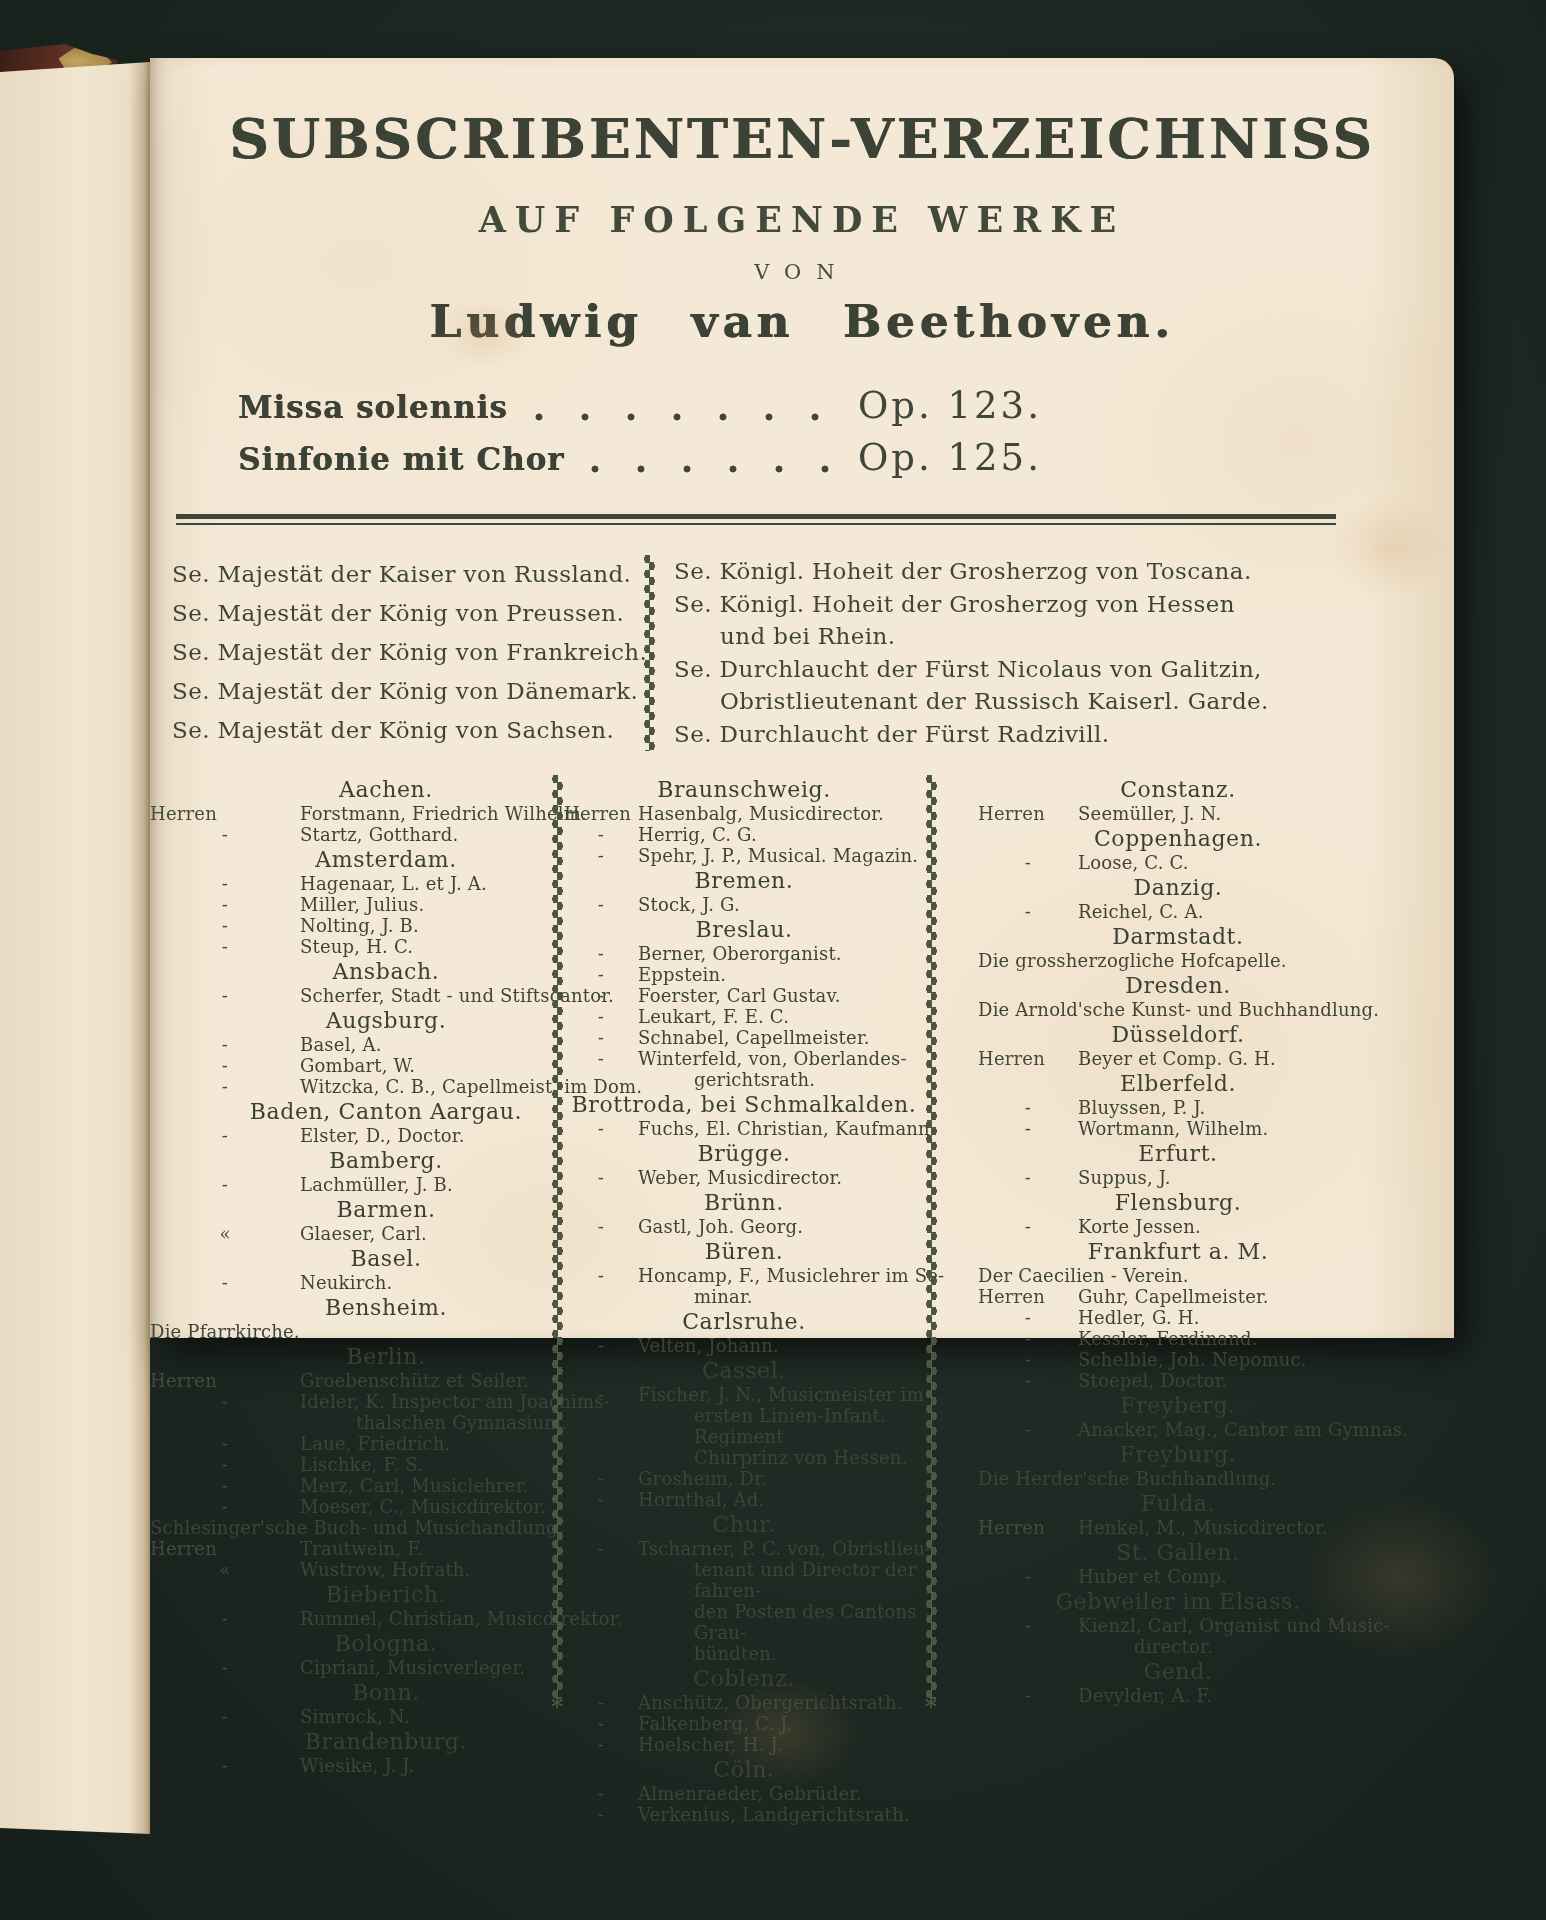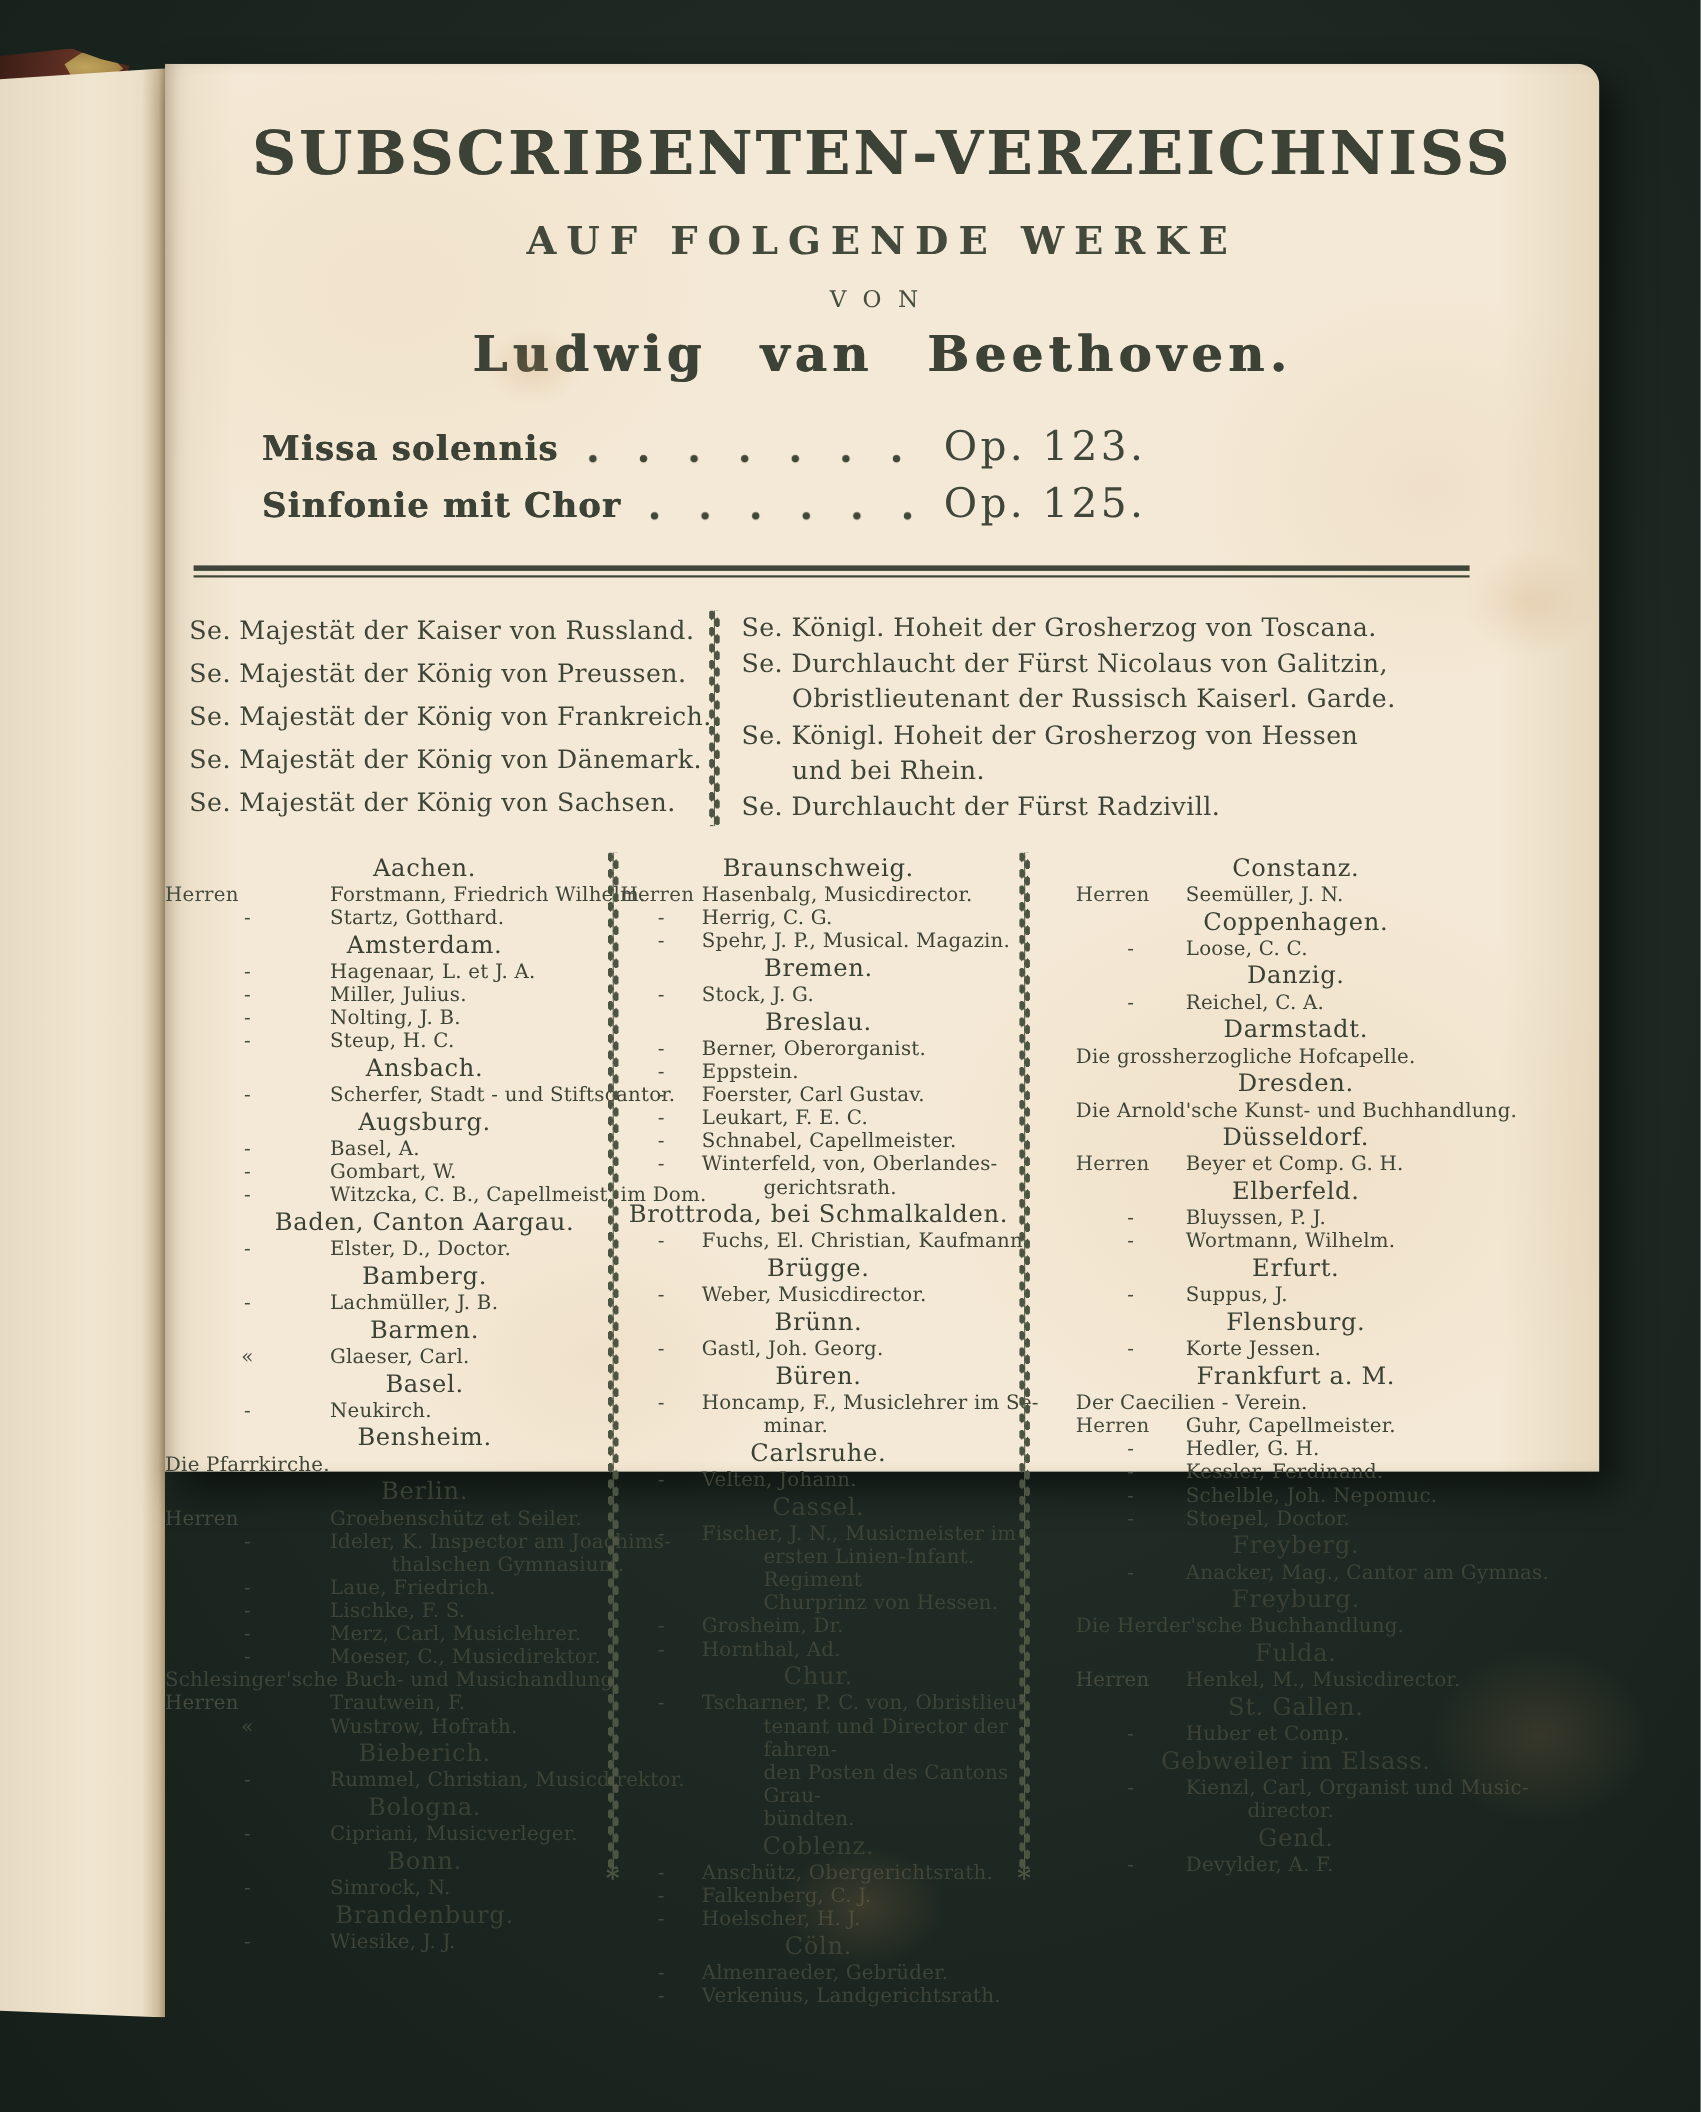--- a/index.html
+++ b/index.html
@@ -152,26 +152,26 @@
         <div class="dline">Se. Majestät der König von Sachsen.</div>
       </div>
     <div class="orn-wrap dign-orn">
       <div class="orn" style="flex:1 1 auto;"></div>
     </div>
     <div class="dign-right" id="dignRight">
         <div class="dgroup">
           <div>Se. Königl. Hoheit der Grosherzog von Toscana.</div>
         </div>
         <div class="dgroup">
+          <div>Se. Königl. Hoheit der Grosherzog von Hessen</div>
+          <div class="cont2">und bei Rhein.</div>
+        </div>
+        <div class="dgroup">
           <div>Se. Durchlaucht der Fürst Nicolaus von Galitzin,</div>
           <div class="cont2">Obristlieutenant der Russisch Kaiserl. Garde.</div>
-        </div>
-        <div class="dgroup">
-          <div>Se. Königl. Hoheit der Grosherzog von Hessen</div>
-          <div class="cont2">und bei Rhein.</div>
         </div>
         <div class="dgroup">
           <div>Se. Durchlaucht der Fürst Radzivill.</div>
         </div>
       </div>
   </div>
 
   <div class="subs">
     <div class="col col1" id="col0">
         <div class="city">Aachen.</div>

